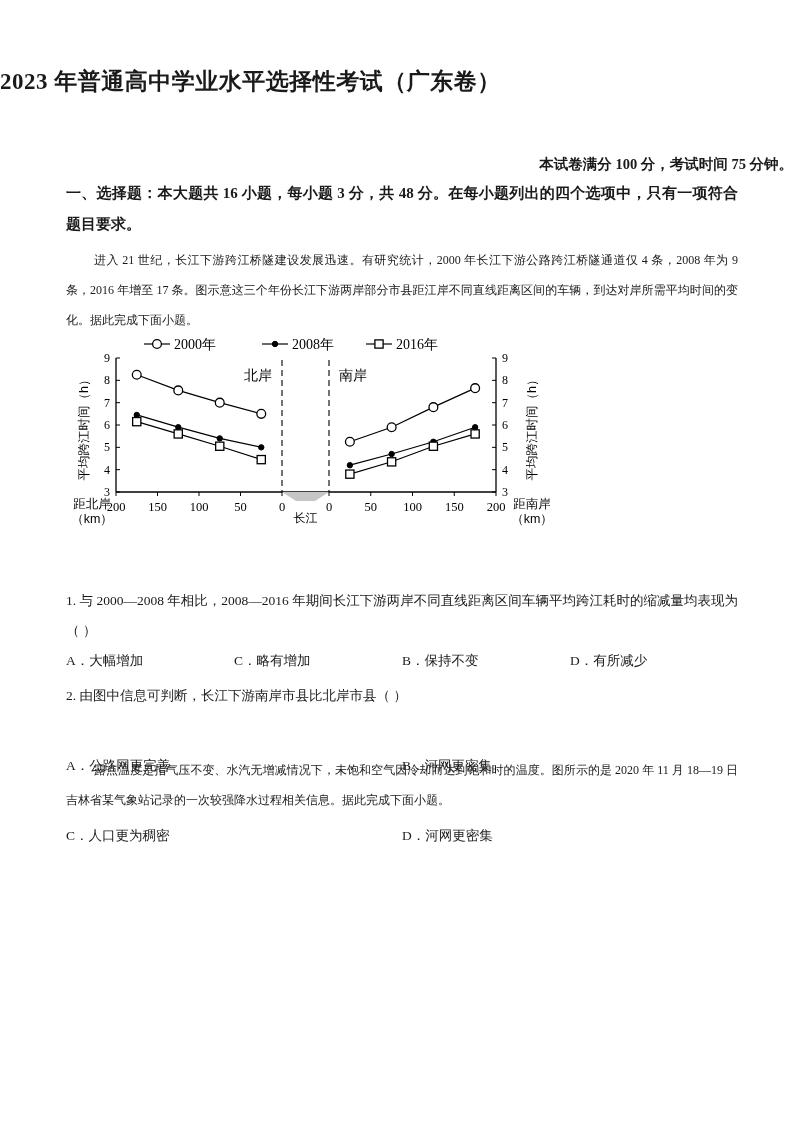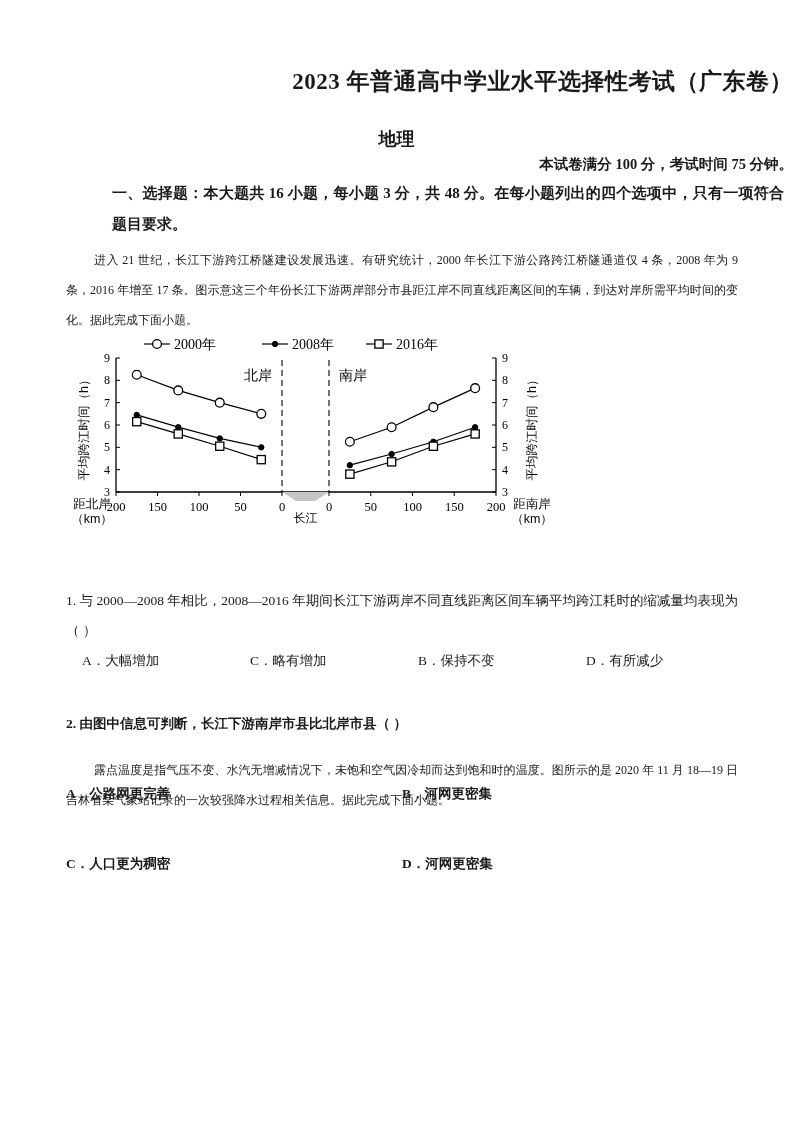--- a/index.html
+++ b/index.html
@@ -17,21 +17,21 @@
     overflow: hidden;
   }
   .page {
     position: absolute;
     left: 0; top: 0;
     width: 793px;
     height: 1122px;
     padding: 0;
   }
   .doc-title {
-    text-align: right;
+    text-align: left;
     font-size: 23px;
     font-weight: bold;
     letter-spacing: 0.5px;
     margin: 0;
     position: absolute;
     left: 0; right: 0;
     top: 66px;
   }
   .doc-subject {
     text-align: center;
@@ -51,21 +51,20 @@
   }
   .section-head {
     position: absolute;
     left: 66px;
     width: 672px;
     top: 178px;
     font-size: 15px;
     font-weight: bold;
     line-height: 31px;
     text-align: justify;
-    margin-left: 46px;
   }
   .stem-para {
     position: absolute;
     left: 66px;
     width: 672px;
     font-size: 12px;
     line-height: 30px;
     text-align: justify;
     text-indent: 28px;
     margin-top: 7px;
@@ -92,37 +91,36 @@
     line-height: 30px;
   }
   .q-text {
     text-align: justify;
     margin-top: 41px;
   }
   .opt-row {
     display: flex;
     width: 100%;
   }
-  .opt-row.cols4 > .opt { width: 25%; margin-left: 16px; }
+  .opt-row.cols4 > .opt { width: 25%; }
   .opt-row.cols2 > .opt { width: 50%; margin-top: 40px; }
   .opt {
     font-size: 13.5px;
     line-height: 30px;
     white-space: nowrap;
   }
   #q1 { top: 545px; }
-  #q2 { top: 668px; font-weight: bold; }
+  #q2 { top: 640px; }
 </style>
 </head>
 <body>
 
 <div class="page">
 
   <h1 class="doc-title">2023 年普通高中学业水平选择性考试（广东卷）</h1>
-  <h2 class="doc-subject">地理</h2>
   <div class="doc-scoreline">本试卷满分 100 分，考试时间 75 分钟。</div>
 
   <div class="section-head">一、选择题：本大题共 16 小题，每小题 3 分，共 48 分。在每小题列出的四个选项中，只有一项符合题目要求。</div>
 
   <div class="stem-para" id="stem-1">进入 21 世纪，长江下游跨江桥隧建设发展迅速。有研究统计，2000 年长江下游公路跨江桥隧通道仅 4 条，2008 年为 9 条，2016 年增至 17 条。图示意这三个年份长江下游两岸部分市县距江岸不同直线距离区间的车辆，到达对岸所需平均时间的变化。据此完成下面小题。</div>
 
   <div class="figure-wrap">
     <svg class="figure-svg" id="chart-svg" width="672" height="212" viewBox="0 0 672 212">
         <line x1="50" y1="28" x2="50" y2="162" stroke="#000" stroke-width="1.3"></line>
         <line x1="430" y1="28" x2="430" y2="162" stroke="#000" stroke-width="1.3"></line>

